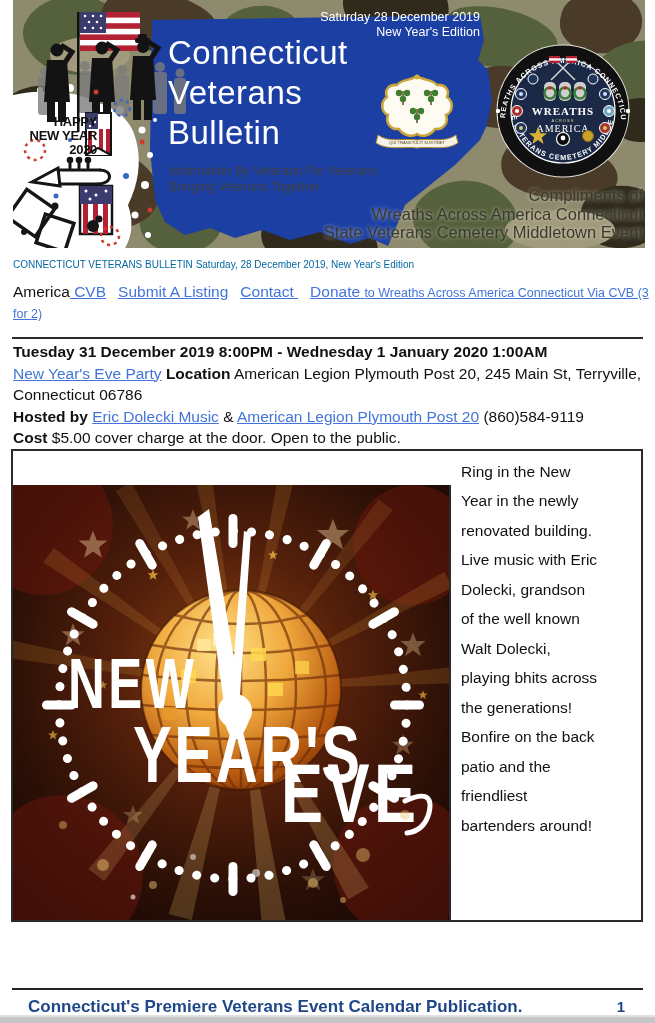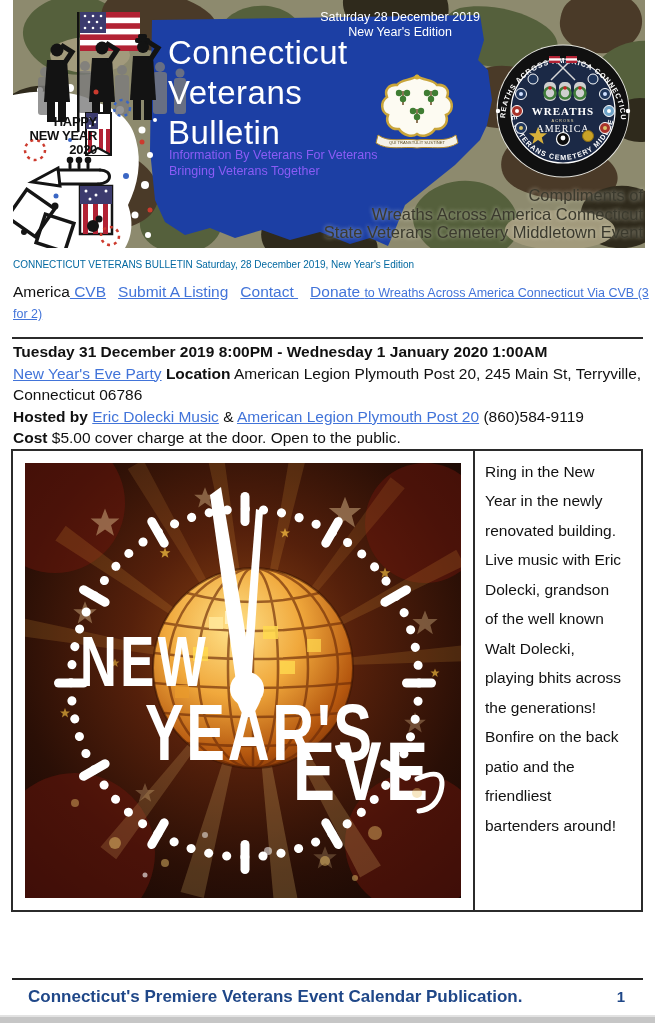--- a/index.html
+++ b/index.html
@@ -6,44 +6,44 @@
     --link-blue:#4274d9; --footer-blue:#1f4788; --map-blue:#1c3fa4;
     --logo-navy:#1b2946; --camo-base:#8d8a6e; --rule-dark:#2b2b2b;
   }
   *{margin:0;padding:0;box-sizing:border-box;}
   body{background:#fff;font-family:"Liberation Sans",sans-serif;}
   .page{position:relative;width:655px;height:1023px;background:#fff;overflow:hidden;}
 
   
   .banner{position:relative;margin-left:13px;width:632px;height:248px;overflow:hidden;}
   .banner svg.bg{position:absolute;left:0;top:0;width:632px;height:248px;display:block;}
-  .b-date{position:absolute;top:10px;right:165px;text-align:center;color:#fff;font-size:12.5px;line-height:15px;}
+  .b-date{position:absolute;top:10px;right:165px;text-align:right;color:#fff;font-size:12.5px;line-height:15px;}
   .b-title{position:absolute;left:155px;top:33px;color:#fff;font-size:33px;line-height:40px;font-weight:500;letter-spacing:.5px;}
-  .b-tagline{position:absolute;left:156px;top:148px;color:#8b5cf6;font-size:12.5px;line-height:15.5px;}
+  .b-tagline{position:absolute;left:156px;top:164px;color:#404040;font-size:12.5px;line-height:15.5px;}
   .b-happy{position:absolute;left:0px;top:115px;width:84px;text-align:right;color:#111;
            font-weight:bold;font-size:13px;line-height:14px;letter-spacing:-.3px;}
   .b-compliments{position:absolute;right:2px;top:186px;text-align:right;color:#3b3a2e;
            font-size:16.5px;line-height:18.5px;text-shadow:0 0 4px rgba(245,245,225,.65);}
 
   
   .masthead{margin:7px 0 8px 13px;font-size:10px;line-height:19px;color:#0369a1;}
   .navline{margin:5px 0 0 13px;font-size:15.5px;line-height:19px;color:#111;}
   a.lnk{color:var(--link-blue);text-decoration:underline;cursor:pointer;}
   .navline a.lnk{margin-left:0;}
   .navline a.sp{margin-left:12px;margin-top:17px;}
   .donate-detail{font-size:12.5px;}
   hr.rule{border:none;border-top:2px solid var(--rule-dark);margin:13px 12px 0 12px;}
 
   
   .event{margin:2px 10px 0 13px;font-size:15.5px;line-height:21.5px;color:#111;}
   .event b{font-weight:bold;}
 
   
   .nye-table{margin:0 0 0 11px;width:632px;border:2px solid var(--rule-dark);display:flex;}
-  .cell-img{padding:12px;border-right:2px solid var(--rule-dark);}
+  .cell-img{padding:0;border-right:2px solid var(--rule-dark);margin-top:34px;}
   .cell-img svg{display:block;width:436px;height:435px;}
   .cell-txt{padding:6px 6px 6px 10px;width:155px;font-size:15.5px;line-height:29.5px;color:#111;}
 
   
   hr.footrule{border:none;border-top:2px solid #222;margin:66px 12px 0 12px;}
   .footrow{display:flex;justify-content:space-between;align-items:baseline;
            margin:7px 30px 0 28px;color:var(--footer-blue);}
   .foot-tag{font-weight:bold;font-size:17px;}
   .foot-num{font-weight:600;font-size:15px;}
   .bottom-strip{position:absolute;left:0;bottom:0;width:655px;height:8px;

